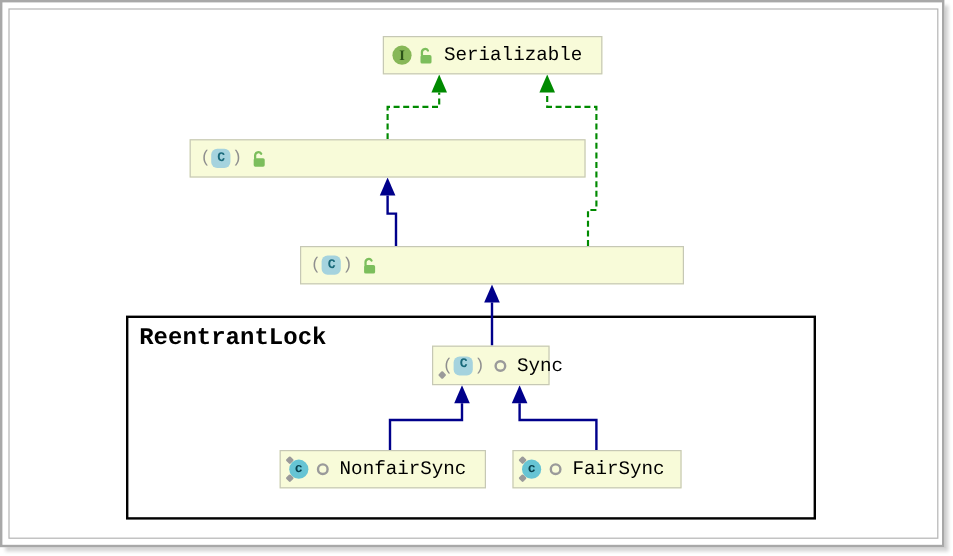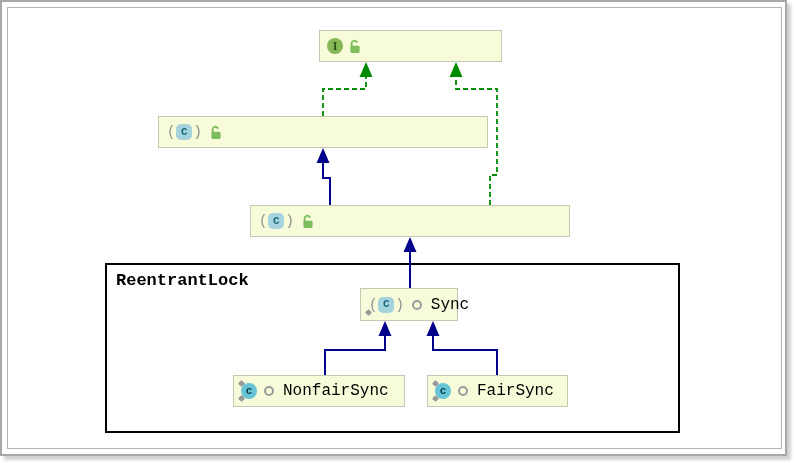--- a/index.html
+++ b/index.html
@@ -13,21 +13,21 @@
                border:1px solid var(--frame-inner,#b5b5b5);}
   
   svg.edges{position:absolute;left:0;top:0;pointer-events:none;}
   .ext-line{fill:none;stroke:var(--extends-color,#00008b);stroke-width:2;}
   .ext-head{fill:var(--extends-color,#00008b);stroke:none;}
   .impl-line{fill:none;stroke:var(--implements-color,#008a00);stroke-width:1.8;stroke-dasharray:5 3;}
   .impl-head{fill:var(--implements-color,#008a00);stroke:none;}
   
   .group-box{position:absolute;left:105px;top:263px;width:571px;height:166px;
              border:2px solid var(--container-border,#000);background:transparent;}
-  .group-label{position:absolute;left:9px;top:6px;font-weight:bold;font-size:17px;color:#000;}
+  .group-label{position:absolute;left:9px;top:6px;font-weight:bold;font-size:20px;color:#000;}
   
   .node{position:absolute;box-sizing:border-box;display:flex;align-items:center;
         background:var(--node-fill,#f8fbd9);border:1px solid var(--node-border,#c6c8b5);
         font-size:16px;color:#000;padding:0 6px 0 7px;white-space:nowrap;}
   .n-serializable{left:319px;top:30px;width:183px;height:32px;}
   .n-ownable{left:158px;top:116px;width:330px;height:32px;}
   .n-queued{left:250px;top:205px;width:320px;height:32px;}
   .n-sync{left:360px;top:288px;width:98px;height:33px;}
   .n-nonfair{left:233px;top:375px;width:172px;height:32px;}
   .n-fair{left:427px;top:375px;width:141px;height:32px;}
@@ -95,20 +95,21 @@
   </svg>
 
   <div class="node n-serializable">
     <span class="badge if-badge">I</span>
     <span class="lock">
       <svg width="14" height="15" viewBox="0 0 14 15">
         <path d="M4.6 6.8 V4.4 A2.7 2.7 0 0 1 9.6 3.1" fill="none" stroke="#7cbe5c" stroke-width="1.9" stroke-linecap="round"></path>
         <rect x="3.4" y="6.8" width="9.2" height="7.2" rx="1.4" fill="#7cbe5c"></rect>
       </svg>
     </span>
+    <span class="lbl">Serializable</span>
   </div>
 
   <div class="node n-ownable">
     <span class="cls-ic">
       <span class="paren">(</span>
       <span class="badge cls-badge abstract">C</span>
       <span class="paren">)</span>
     </span>
     <span class="lock">
       <svg width="14" height="15" viewBox="0 0 14 15">

